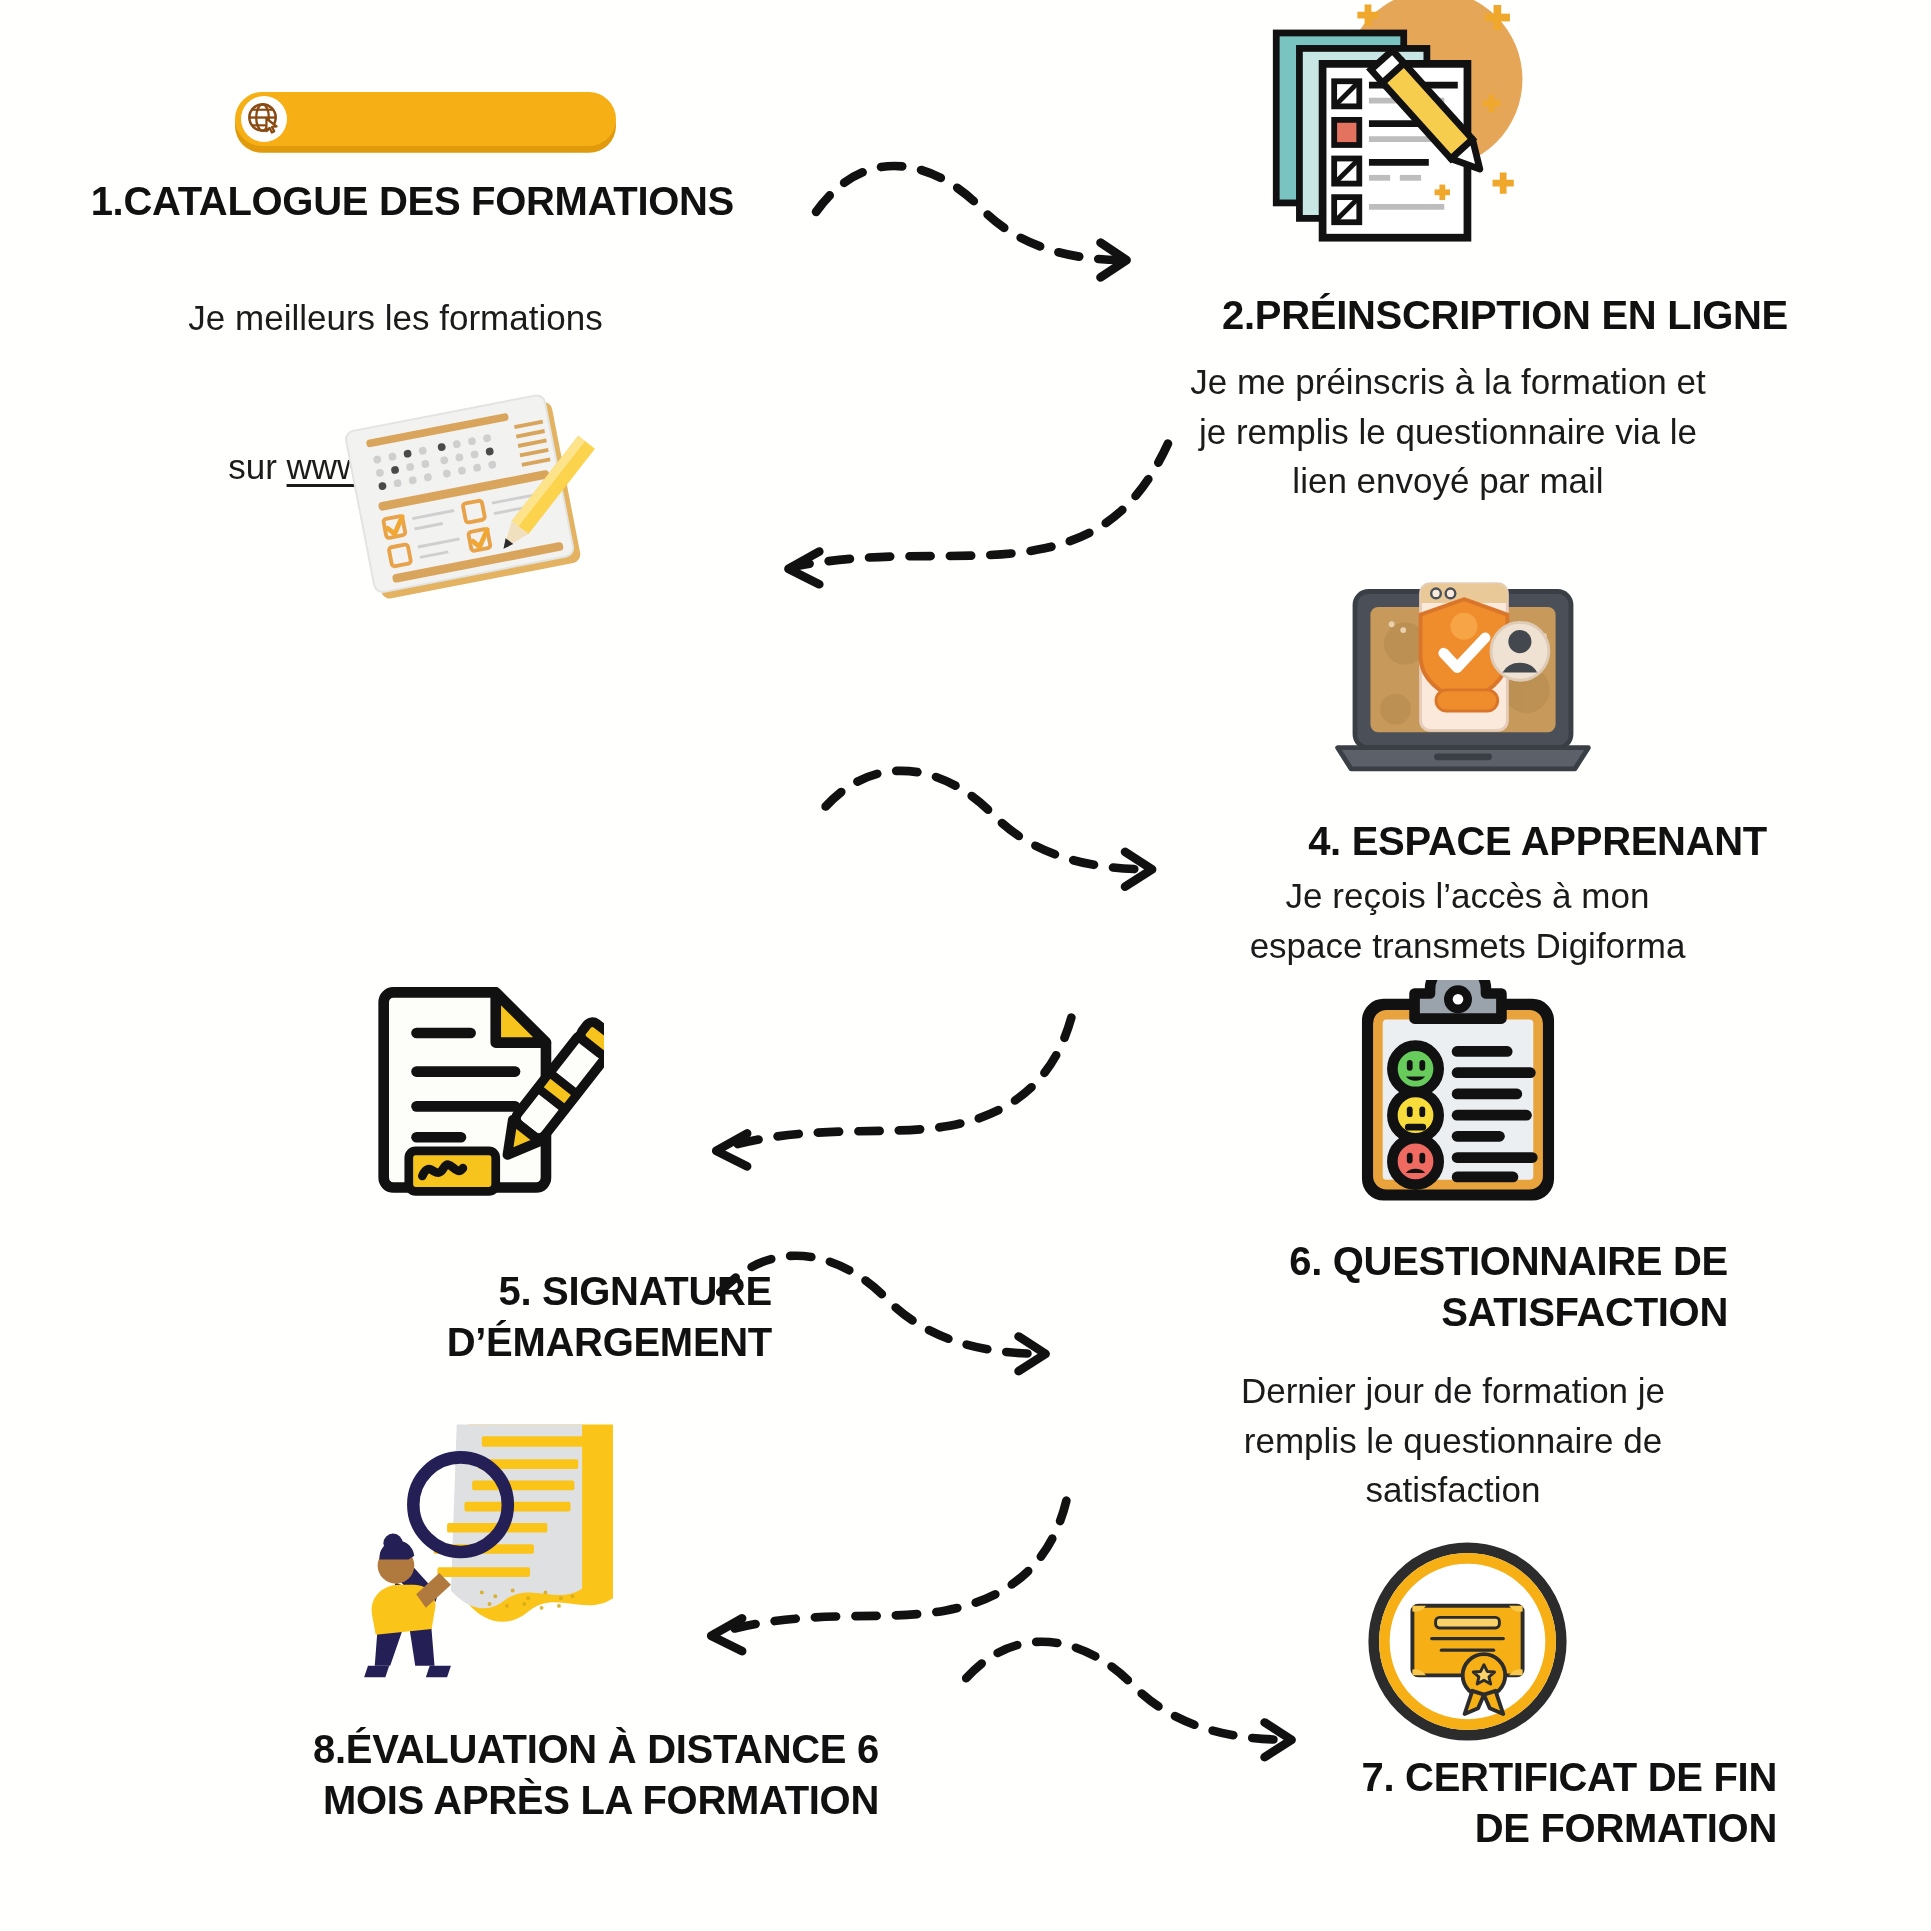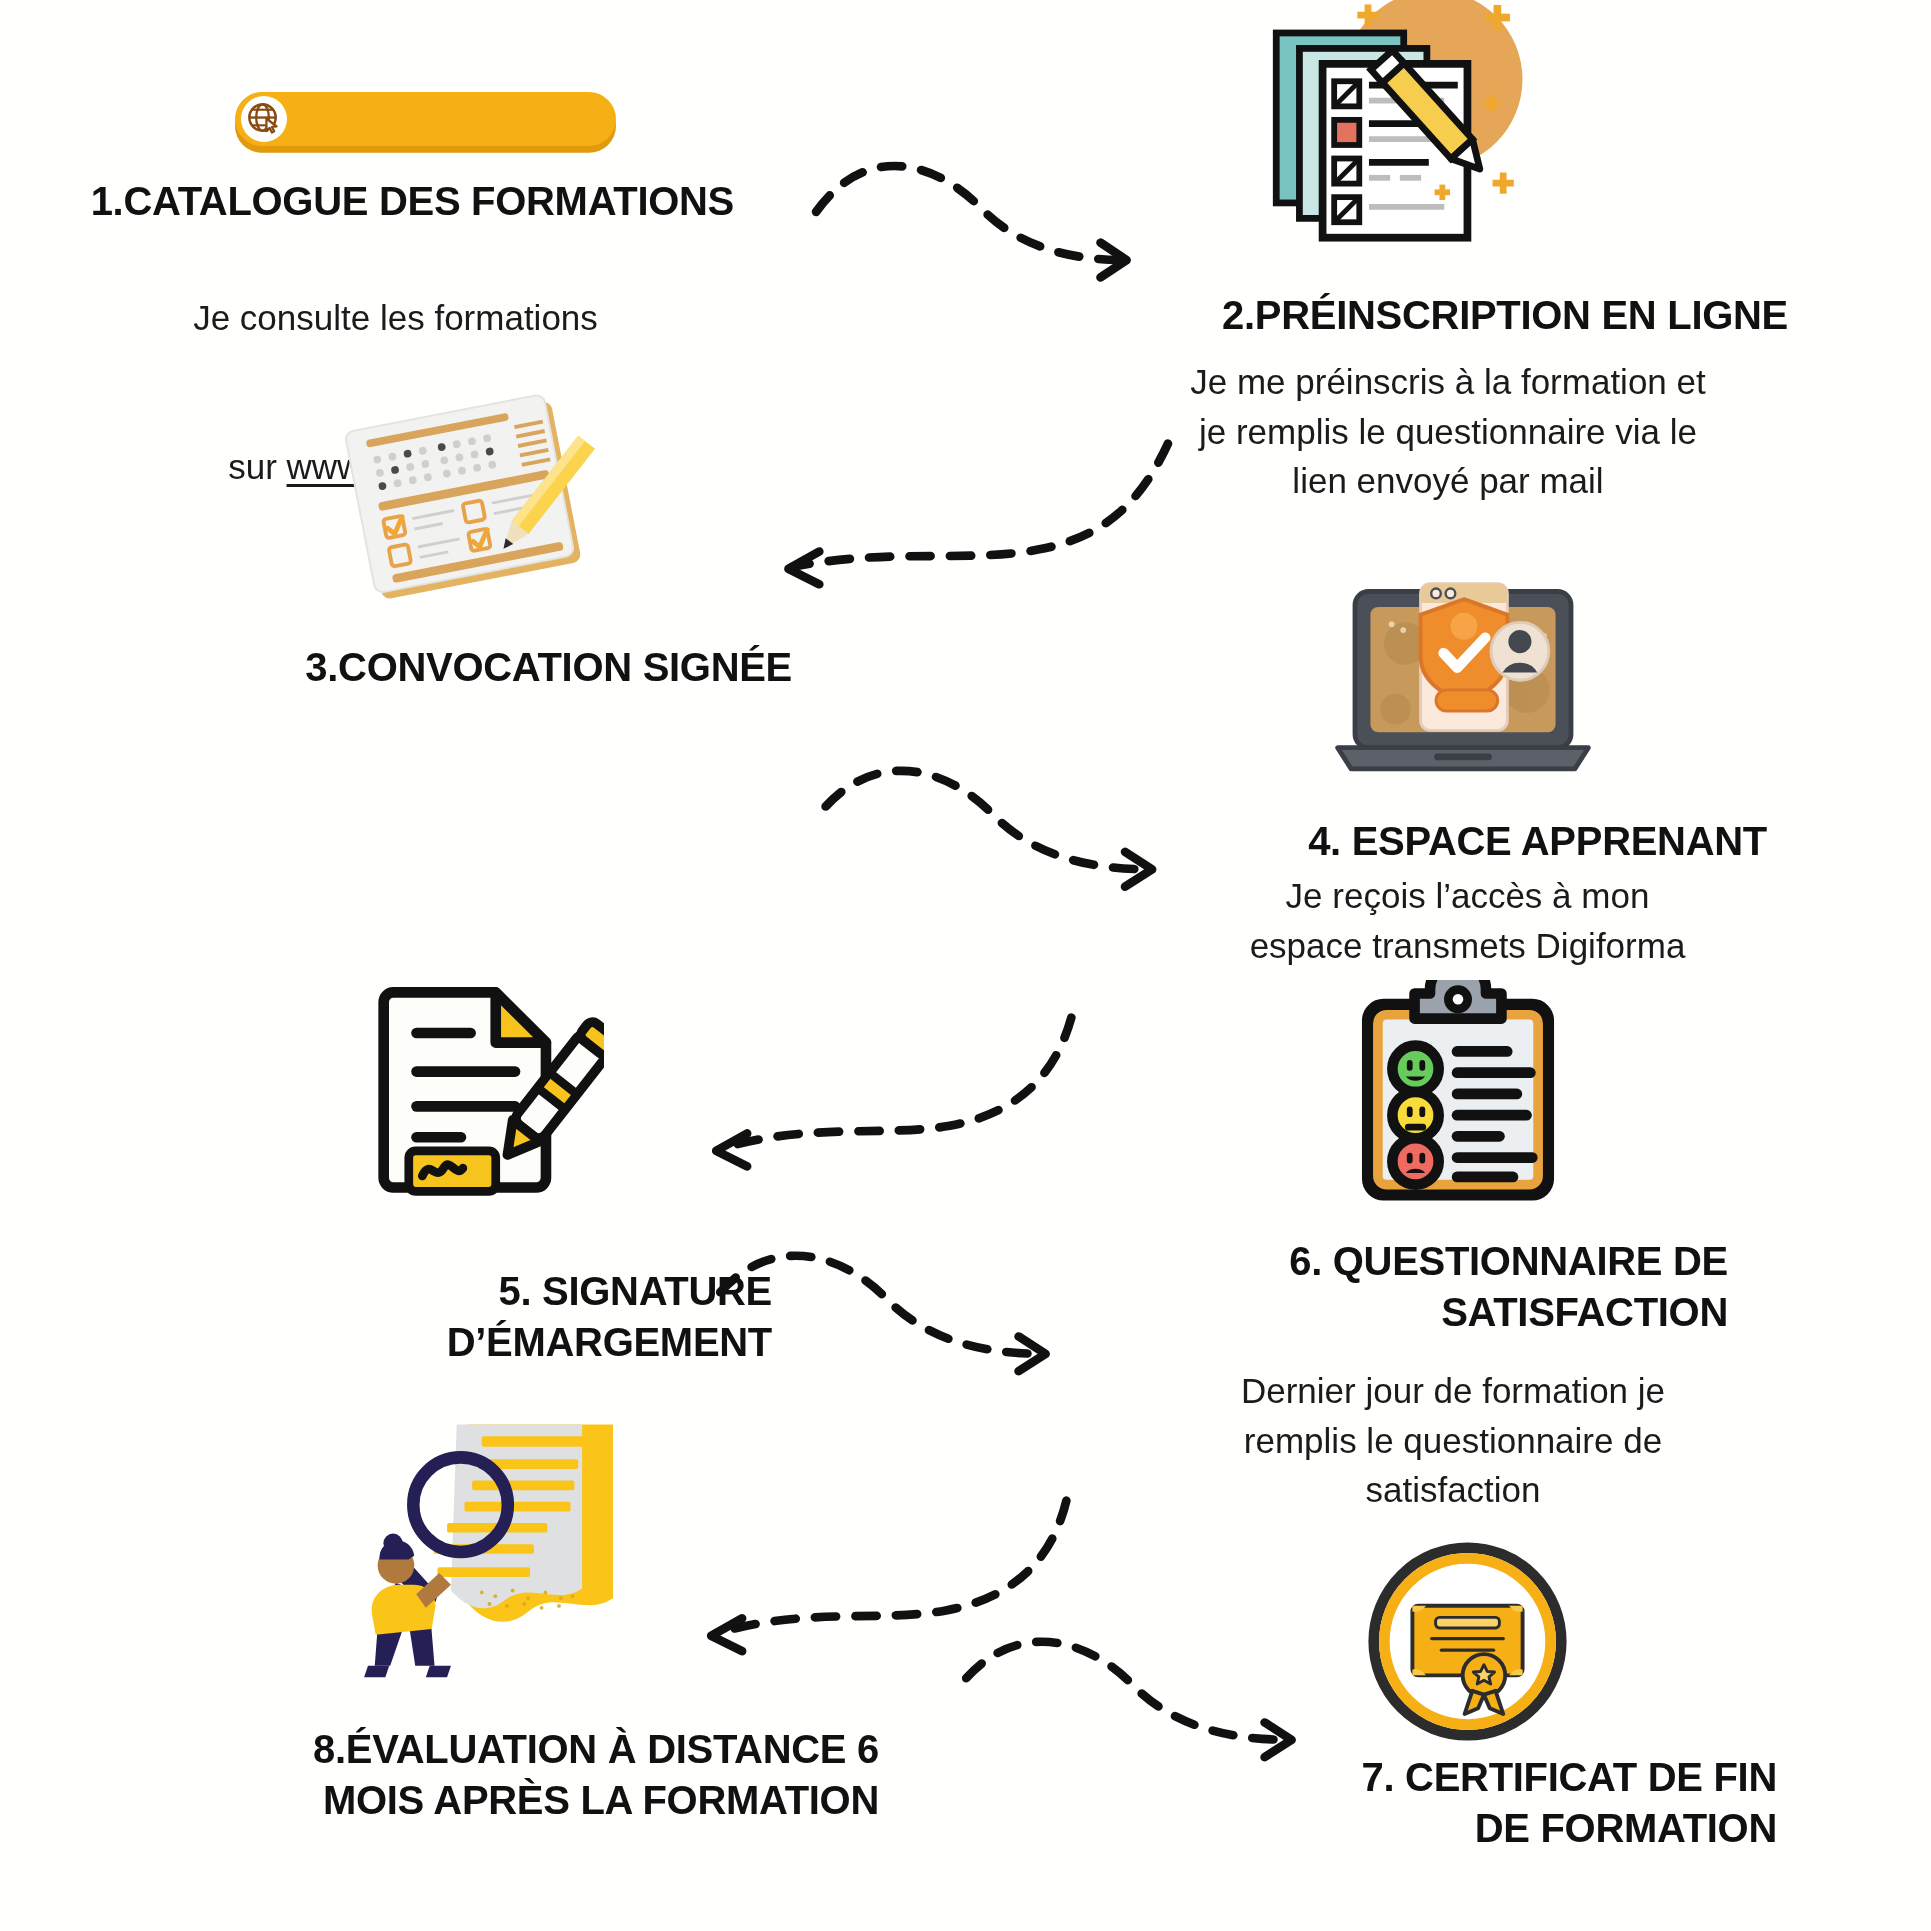--- a/index.html
+++ b/index.html
@@ -94,21 +94,21 @@
         <line x1="8" y1="11" x2="30" y2="11" stroke="#8a4b12" stroke-width="2.2"></line>
         <line x1="8" y1="27" x2="30" y2="27" stroke="#8a4b12" stroke-width="2.2"></line>
         <path d="M23 20 L23 33 L26.3 29.6 L28.6 34.4 L31 33.2 L28.7 28.6 L33.4 28.2 Z" fill="#ffffff" stroke="#8a4b12" stroke-width="2.3" stroke-linejoin="round"></path>
       </svg>
     </div>
   </div>
 
   <div class="step-title" style="left:58px; top:176px; width:676px;">1.CATALOGUE DES FORMATIONS</div>
 
   <div class="step-desc" style="left:106px; top:243px; width:579px;">
-    <div>Je consulte les formations</div>
+    <div>Je meilleurs les formations</div>
     <div>
       <span>sur </span><span class="link-underline">www.codes06.org</span>
     </div>
   </div>
 
   <div class="icon-box" style="left:1255px; top:0px; width:309px; height:261px;">
     <svg width="309" height="261" viewBox="0 0 320 270">
       <circle cx="185" cy="82" r="92" fill="#e5a657"></circle>
 
       <rect x="22" y="34" width="132" height="176" fill="#79c4c0" stroke="#111" stroke-width="7"></rect>
@@ -227,21 +227,20 @@
 
       <g transform="rotate(38 190 150)">
         <rect x="176" y="36" width="22" height="112" fill="#fbd34d"></rect>
         <rect x="176" y="36" width="9" height="112" fill="#fde38a"></rect>
         <path d="M176 148 L187 176 L198 148 Z" fill="#f0e0bd"></path>
         <path d="M182 166 L187 176 L192 166 Z" fill="#2b2b2b"></path>
       </g>
     </svg>
   </div>
 
-  <div class="step-title" style="left:174px; top:642px; width:618px;">3.CONVOCATION SIGNÉE</div>
 
   <div class="icon-box" style="left:1328px; top:574px; width:270px; height:222px;">
     <svg width="270" height="222" viewBox="0 0 280 230">
 
       <rect x="28" y="18" width="224" height="162" rx="14" fill="#4b5058" stroke="#3a3f46" stroke-width="5"></rect>
       <rect x="44" y="34" width="192" height="130" rx="8" fill="#c79a5b"></rect>
       <g fill="#b98d50" opacity="0.75">
         <circle cx="80" cy="72" r="22"></circle>
           <circle cx="206" cy="120" r="24"></circle>
           <circle cx="70" cy="140" r="16"></circle>

